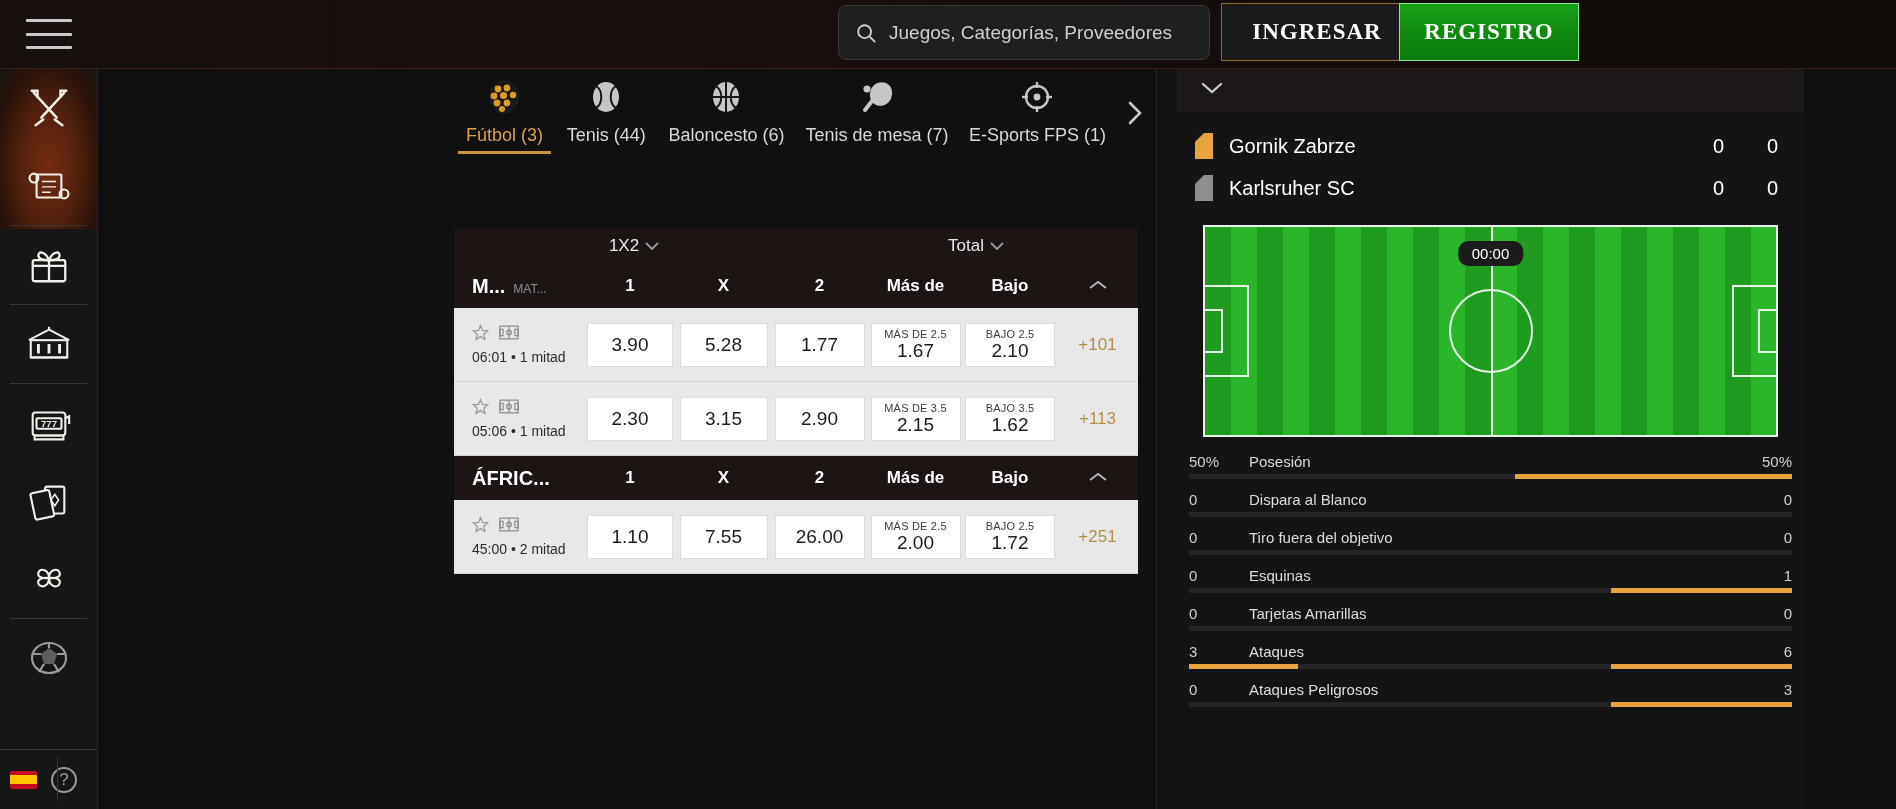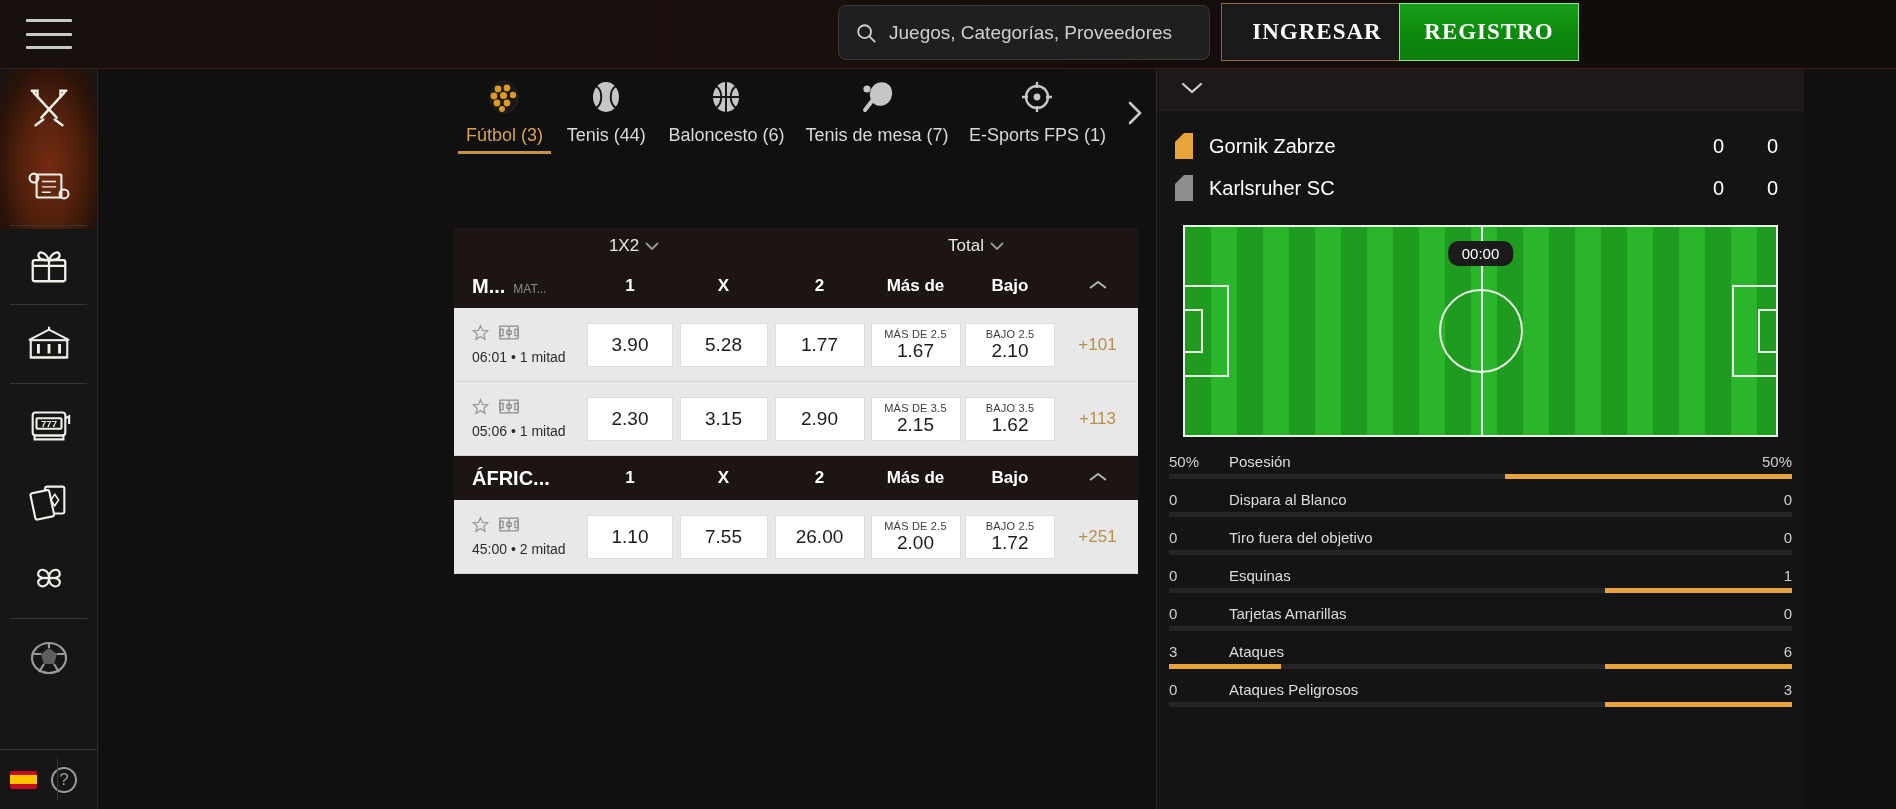--- a/index.html
+++ b/index.html
@@ -147,21 +147,21 @@
   }
   .odd .big { font-size: 19px; color: #1c1c1c; }
   .odd .sml { font-size: 11px; color: #3c3c3c; letter-spacing: .2px; }
   .w1 { width: 86px; } .w2 { width: 88px; } .w3 { width: 90px; } .w4 { width: 90px; }
   .more { font-size: 17px; color: #b98f46; text-align: center; cursor: pointer; }
   .oddwrap { display: flex; align-items: center; justify-content: center; }
 
   
   .right {
     position: absolute; left: 1156px; top: 69px; width: 648px; height: 740px;
-    background: #151414; border-left: 1px solid #2a2727;
+    background: #151414; border-left: 1px solid #2a2727; padding-left: 20px;
   }
   .rp-collapse {
     height: 42px; background: #1d1919; display: flex; align-items: center;
     padding-left: 24px; cursor: pointer; border-bottom: 1px solid #241f1f;
   }
   .teams { padding: 14px 26px 6px 18px; }
   .team-row { display: flex; align-items: center; height: 42px; }
   .tbadge { width: 18px; height: 26px; margin-right: 16px; position: relative; flex: none; }
   .tbadge.home { background: #e8a33d; }
   .tbadge.away { background: #8e8e8e; }

